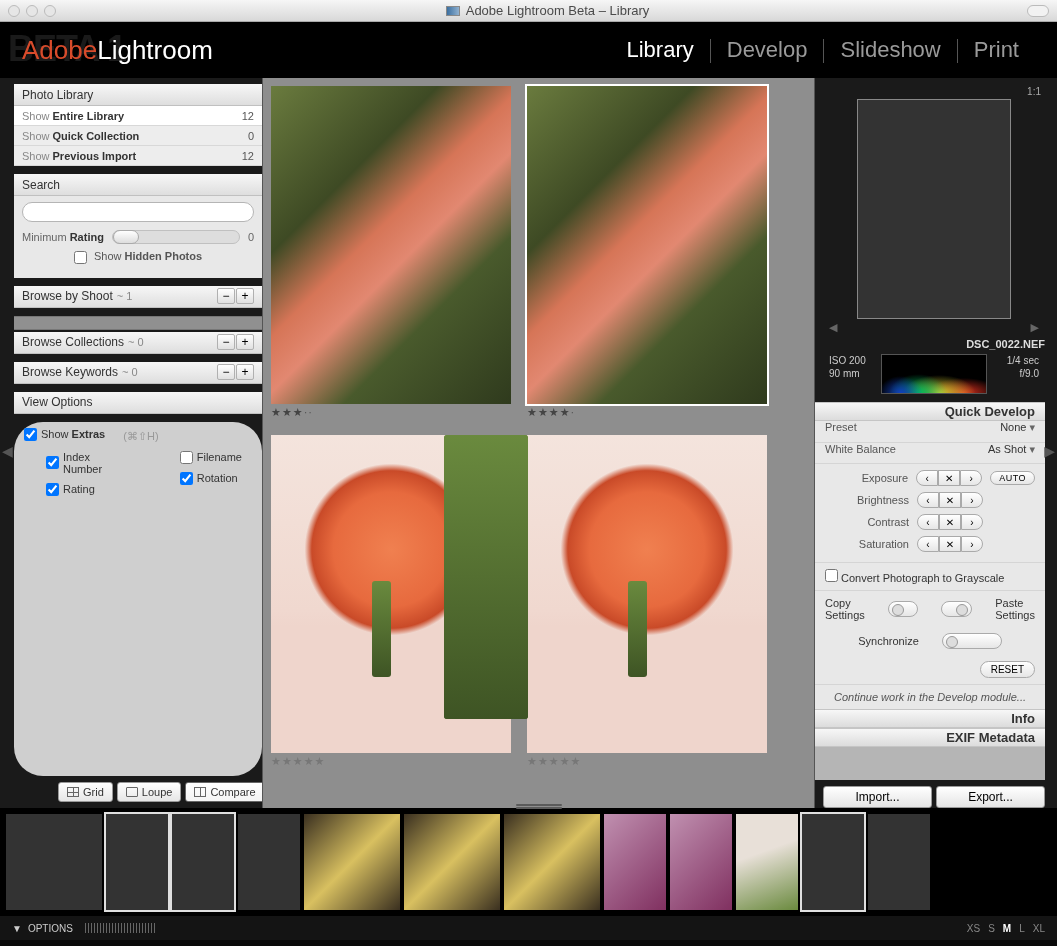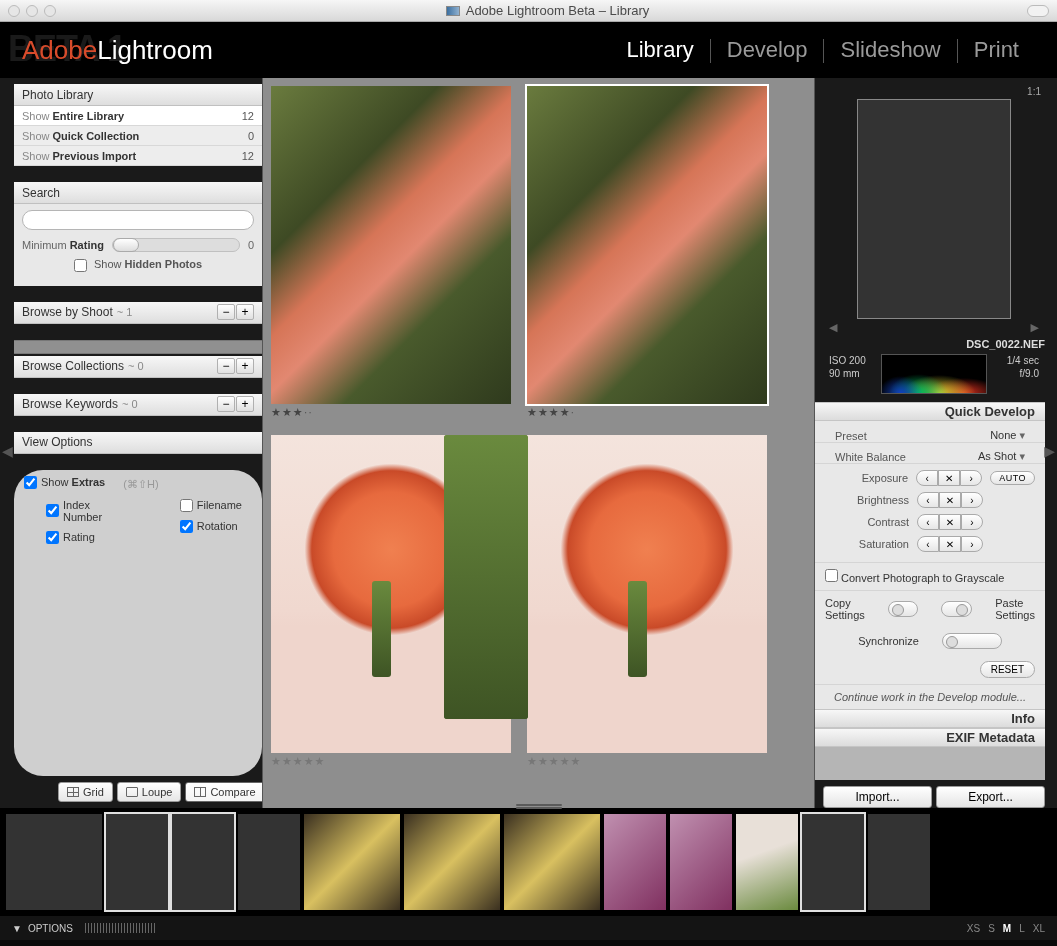--- a/index.html
+++ b/index.html
@@ -23,21 +23,21 @@
 .tabs .tab.active { color:#fff; }
 .tabs .sep { width:1px; height:24px; background:#555; }
 
 
 .main { display:flex; height:730px; background:#1a1a1a; position:relative;}
 .edge-arrow { position:absolute; top:50%; color:#555; font-size:14px; z-index:5; cursor:pointer;}
 .edge-left{left:2px;} .edge-right{right:2px;}
 
 
 .left { width:262px; background:#1a1a1a; padding:6px 0 0 14px; display:flex; flex-direction:column;}
-.panel-section { background:#f97316; margin-bottom:16px; }
+.panel-section { background:#f97316; margin-bottom:8px; }
 .panel-header { height:22px; background:linear-gradient(#f7f7f7,#dedede); border-bottom:1px solid #c0c0c0; display:flex; align-items:center; padding:0 8px; font-size:12px; color:#333; }
 .panel-header .cnt { color:#888; margin-left:4px; font-size:11px;}
 .panel-header .mp { margin-left:auto; display:flex; gap:1px;}
 .mp button { width:18px; height:16px; font-size:12px; background:linear-gradient(#fff,#e0e0e0); border:1px solid #b0b0b0; border-radius:2px; cursor:pointer; line-height:12px;}
 .lib-row { height:20px; display:flex; align-items:center; padding:0 8px; font-size:11px; color:#555; border-bottom:1px solid #d8d8d8; cursor:pointer; background:#ededed;}
 .lib-row.sel { background:#fff; }
 .lib-row .sh { margin-right:3px; color:#888;}
 .lib-row strong { color:#333; font-weight:bold;}
 .lib-row .ct { margin-left:auto; color:#555;}
 .search-body { padding:6px 8px; background:#e8e8e8;}
@@ -105,21 +105,21 @@
 .histogram { flex:1; height:40px; background:#000; border:1px solid #555; position:relative; overflow:hidden;}
 .histogram::before{content:"";position:absolute;left:0;right:0;bottom:0;height:70%;
   background:
    radial-gradient(ellipse 30% 90% at 18% 100%,#1040c0 0%,rgba(0,0,0,0) 70%),
    radial-gradient(ellipse 40% 100% at 35% 100%,#00c060 0%,rgba(0,0,0,0) 70%),
    radial-gradient(ellipse 50% 95% at 55% 100%,#d8d030 0%,rgba(0,0,0,0) 70%),
    radial-gradient(ellipse 50% 80% at 78% 100%,#e03020 0%,rgba(0,0,0,0) 70%);
 }
 
 .r-section-h { height:22px; background:linear-gradient(#f7f7f7,#dcdcdc); display:flex; align-items:center; justify-content:flex-end; padding:0 10px; font-size:13px; color:#333; border-top:1px solid #c5c5c5; border-bottom:1px solid #c5c5c5; font-weight:bold;}
-.r-row { height:26px; background:#e8e8e8; display:flex; align-items:flex-end; padding:0 20px; font-size:11px; border-bottom:1px solid #d5d5d5;}
+.r-row { height:26px; background:#e8e8e8; display:flex; align-items:flex-start; padding:0 10px; font-size:11px; border-bottom:1px solid #d5d5d5;}
 .r-row .lbl{ color:#555;}
 .r-row .val{ margin-left:auto; color:#333;}
 .r-row .dd::after{content:" \25BE"; color:#666;}
 .adj-body { background:#e8e8e8; padding:6px 10px 4px;}
 .adj-line { display:flex; align-items:center; justify-content:flex-end; gap:8px; margin-bottom:6px; font-size:11px;}
 .adj-line .albl{ color:#555; width:70px; text-align:right;}
 .seg { display:flex;}
 .seg button{ width:22px; height:16px; font-size:10px; background:linear-gradient(#fff,#e6e6e6); border:1px solid #aaa; cursor:pointer; padding:0;}
 .seg button:first-child{border-radius:8px 0 0 8px;}
 .seg button:last-child{border-radius:0 8px 8px 0;}

